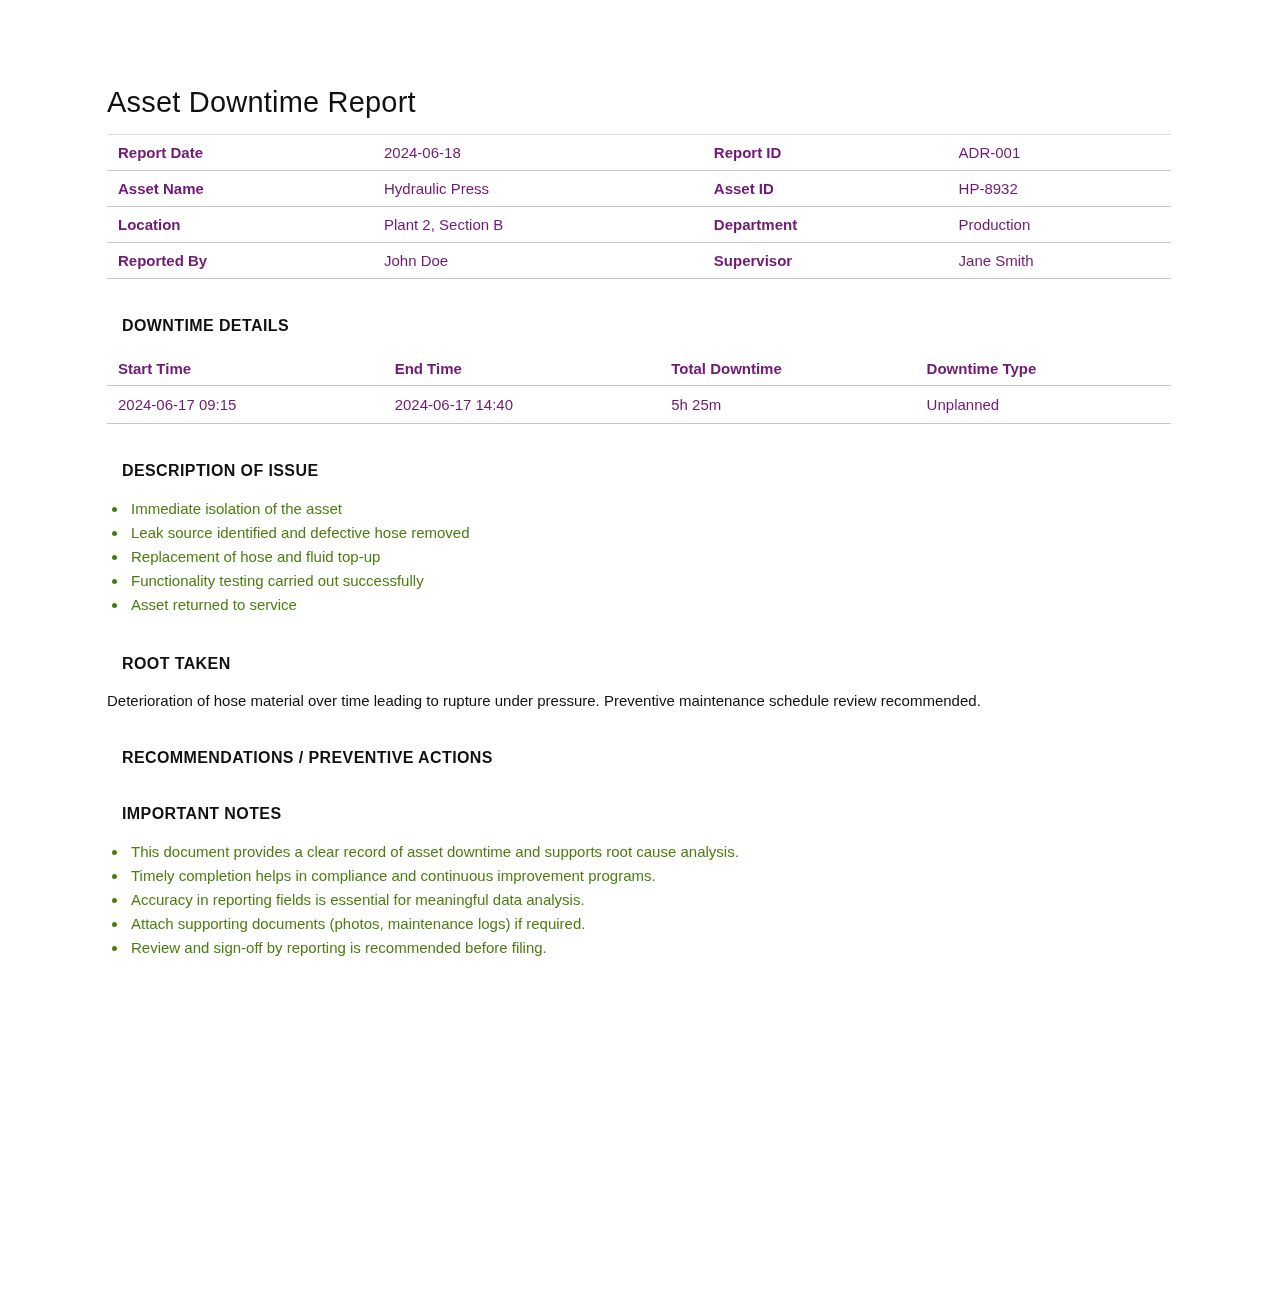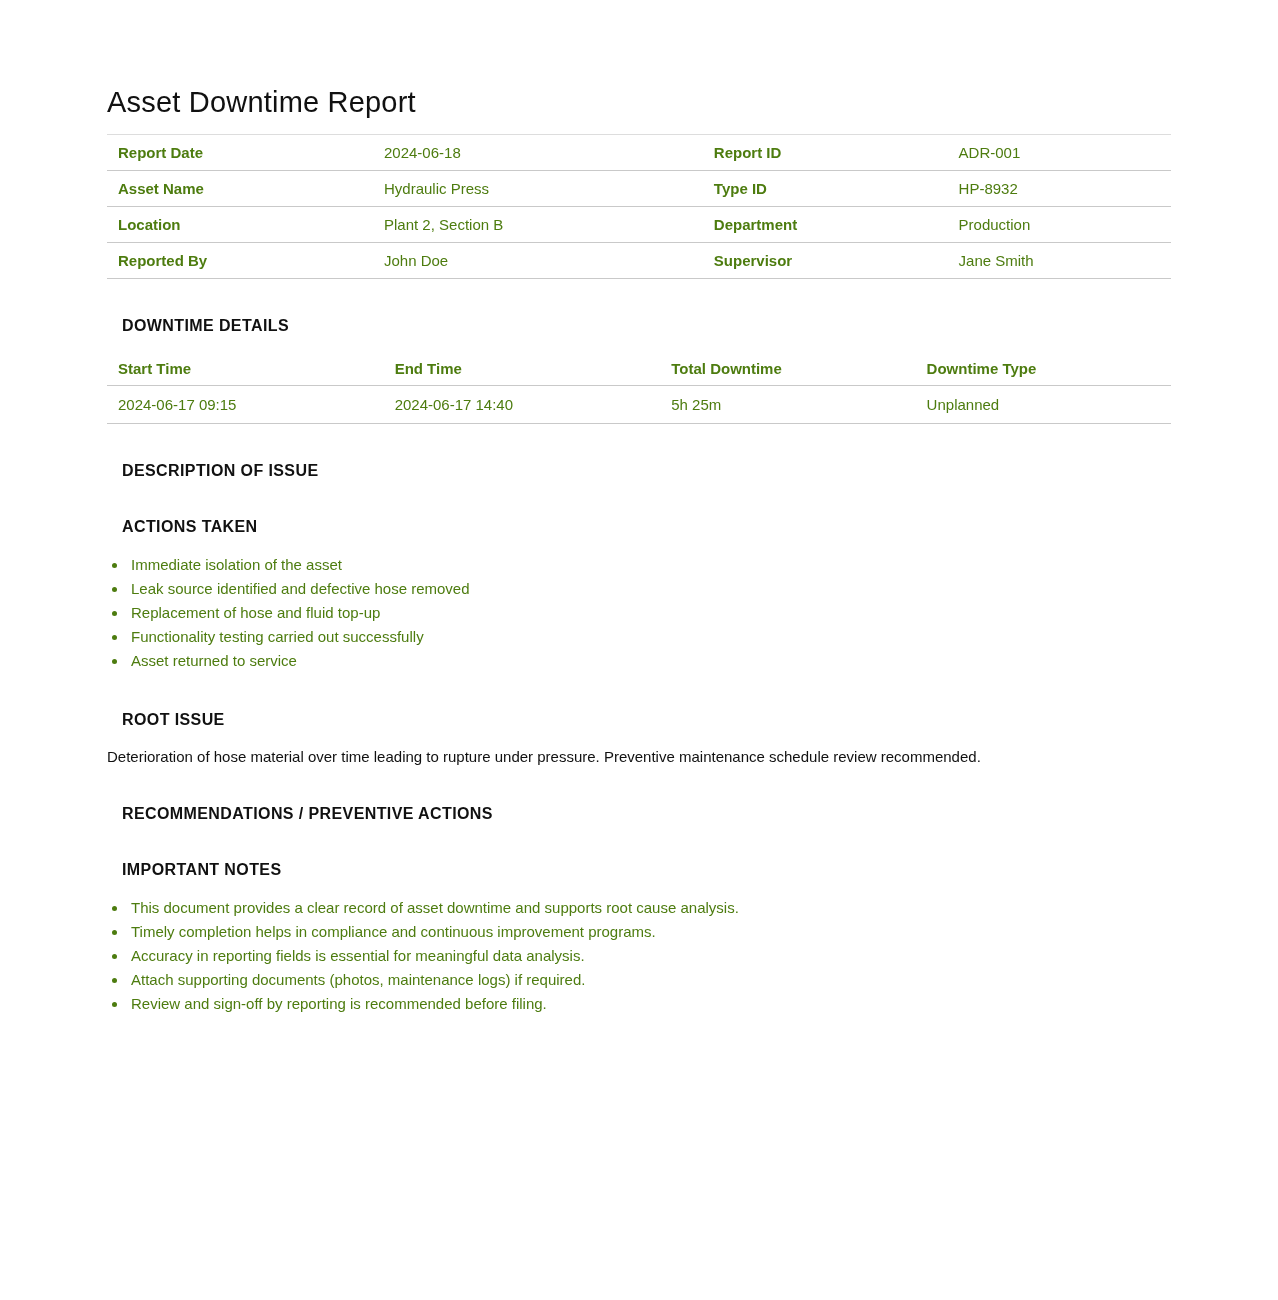--- a/index.html
+++ b/index.html
@@ -17,21 +17,21 @@
     padding-bottom: 120px;
     min-height: 1300px;
   }
   .doc-title {
     font-size: 29px;
     font-weight: 400;
     letter-spacing: 0.2px;
     margin: 12px 0 15px 0;
     color: #111111;
   }
-  table { border-collapse: collapse; width: 100%; font-size: 15px; color: #4d7c0f; }
+  table { border-collapse: collapse; width: 100%; font-size: 15px; color: #701a75; }
   .info-table { border-top: 1px solid #dddddd; }
   .info-table td {
     padding: 9px 11px;
     border-bottom: 1px solid #c9c9c9;
     vertical-align: middle;
   }
   .info-table td.label-cell { font-weight: bold; }
   .section-heading {
     font-size: 16px;
     font-weight: bold;
@@ -84,21 +84,21 @@
     <tbody>
       <tr>
         <td class="label-cell">Report Date</td>
         <td>2024-06-18</td>
         <td class="label-cell">Report ID</td>
         <td>ADR-001</td>
       </tr>
       <tr>
         <td class="label-cell">Asset Name</td>
         <td>Hydraulic Press</td>
-        <td class="label-cell">Type ID</td>
+        <td class="label-cell">Asset ID</td>
         <td>HP-8932</td>
       </tr>
       <tr>
         <td class="label-cell">Location</td>
         <td>Plant 2, Section B</td>
         <td class="label-cell">Department</td>
         <td>Production</td>
       </tr>
       <tr>
         <td class="label-cell">Reported By</td>
@@ -131,30 +131,29 @@
         <td>2024-06-17 09:15</td>
         <td>2024-06-17 14:40</td>
         <td>5h 25m</td>
         <td>Unplanned</td>
       </tr>
     </tbody>
   </table>
 
   <h2 class="section-heading">DESCRIPTION OF ISSUE</h2>
 
-  <h2 class="section-heading">ACTIONS TAKEN</h2>
   <ul class="bullet-list">
     <li>Immediate isolation of the asset</li>
     <li>Leak source identified and defective hose removed</li>
     <li>Replacement of hose and fluid top-up</li>
     <li>Functionality testing carried out successfully</li>
     <li>Asset returned to service</li>
   </ul>
 
-  <h2 class="section-heading">ROOT ISSUE</h2>
+  <h2 class="section-heading">ROOT TAKEN</h2>
   <p class="body-text">Deterioration of hose material over time leading to rupture under pressure. Preventive maintenance schedule review recommended.</p>
 
   <h2 class="section-heading">RECOMMENDATIONS / PREVENTIVE ACTIONS</h2>
 
   <h2 class="section-heading">IMPORTANT NOTES</h2>
   <ul class="bullet-list">
     <li>This document provides a clear record of asset downtime and supports root cause analysis.</li>
     <li>Timely completion helps in compliance and continuous improvement programs.</li>
     <li>Accuracy in reporting fields is essential for meaningful data analysis.</li>
     <li>Attach supporting documents (photos, maintenance logs) if required.</li>

